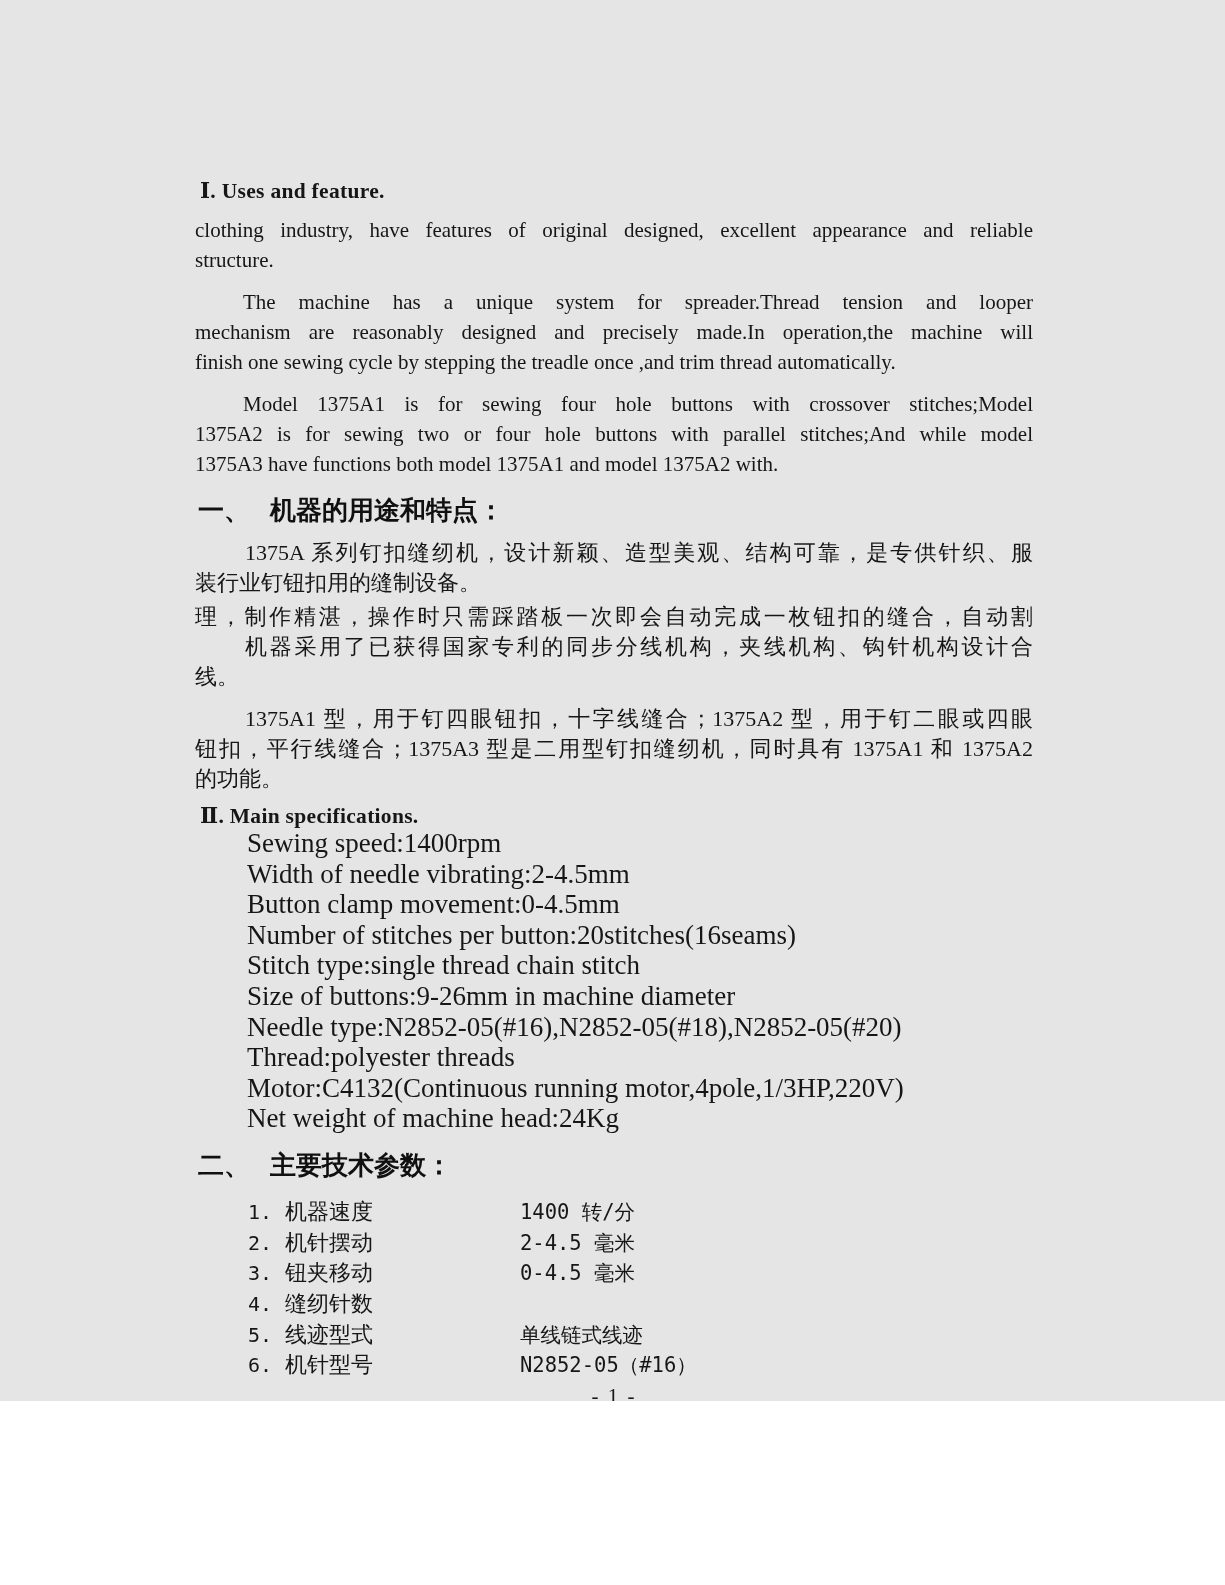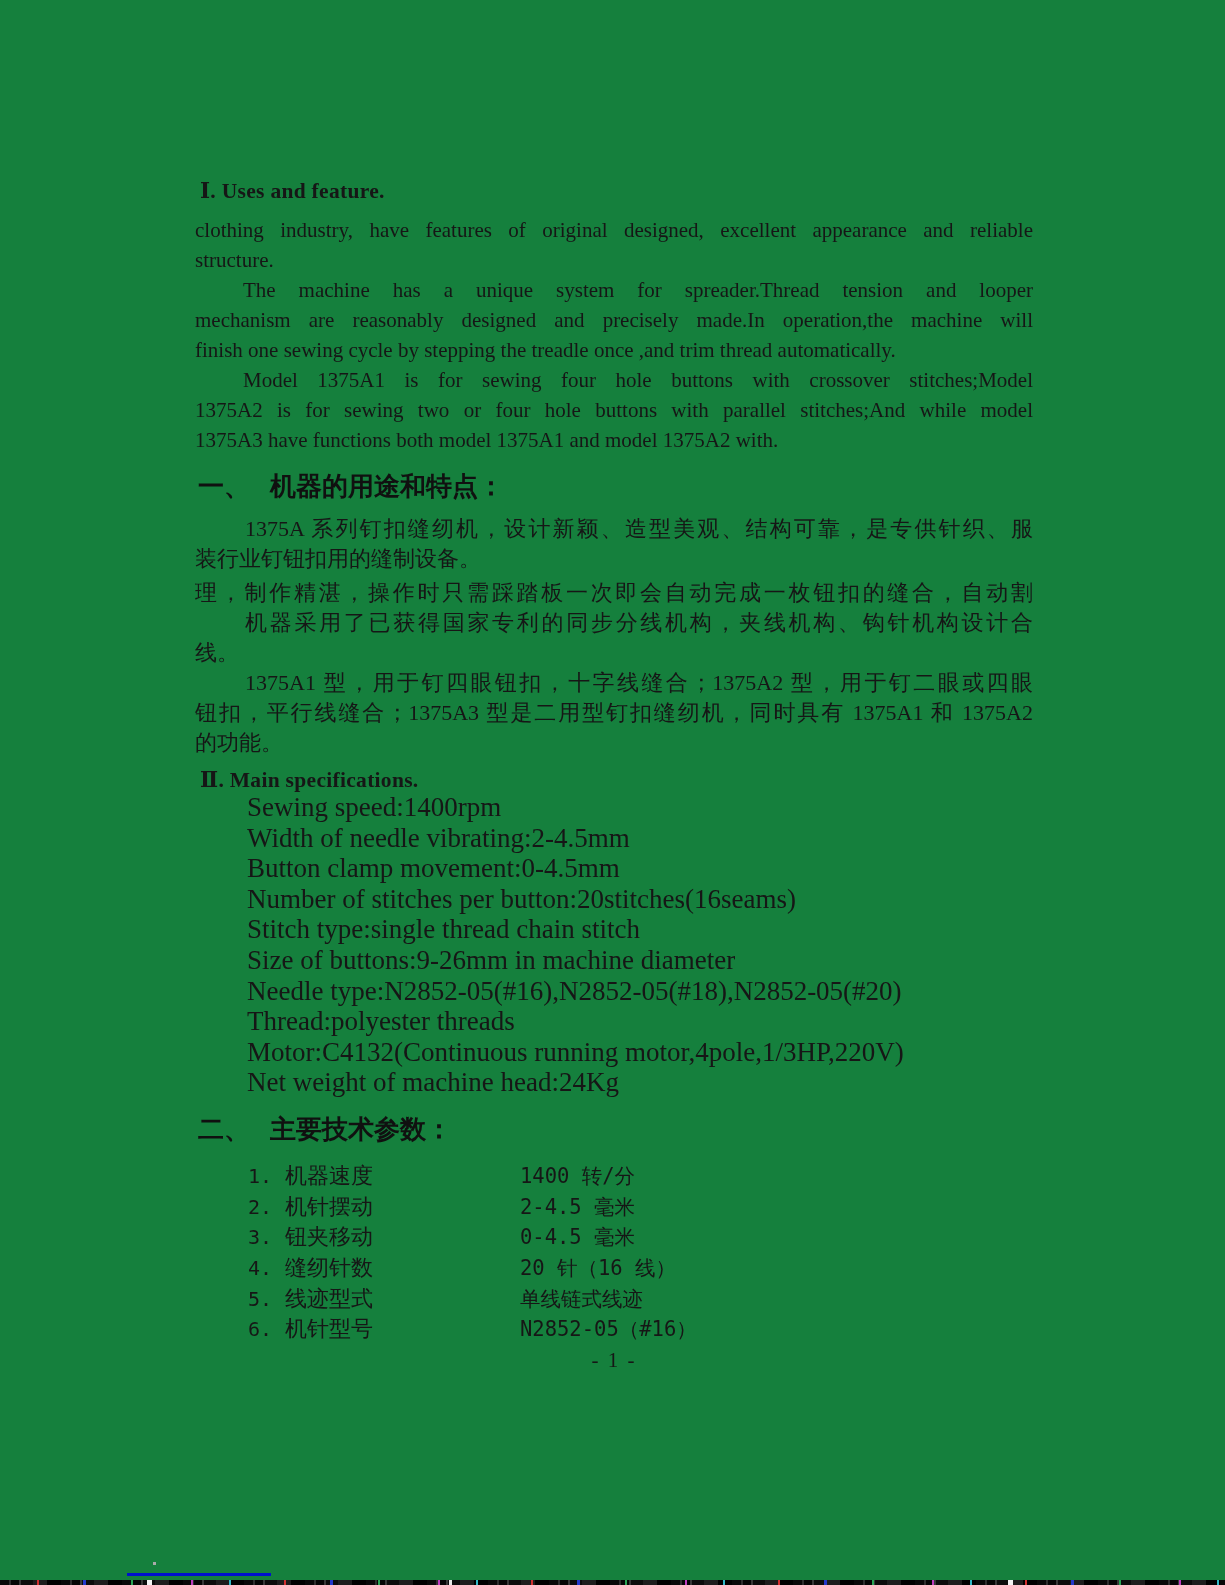--- a/index.html
+++ b/index.html
@@ -1,20 +1,20 @@
 <!DOCTYPE html>
 <html><head>
 <meta charset="utf-8">
 <style>
   html,body{margin:0;padding:0;background:#ffffff;}
   .page{
     position:relative;
     width:1225px;
-    height:1585px;
-    background:#15803d;
+    height:1401px;
+    background:#e5e5e5;
     overflow:hidden;
     color:#161616;
   }
   .content{
     position:absolute;
     left:195px;
     top:176px;
     width:838px;
   }
   
@@ -40,21 +40,21 @@
   .line{
     text-align:justify;
     text-align-last:left;
     white-space:normal;
   }
   .line.just{text-align-last:justify;}
   .indent-en{text-indent:48px;}
   .indent-zh{text-indent:50px;}
   .mt9{margin-top:9px;}
   .mt4{margin-top:4px;}
-  .mt0{margin-top:0;}
+  .mt0{margin-top:12px;}
   
   .h-zh{
     display:flex;
     align-items:baseline;
     font-family:"Liberation Sans","DejaVu Sans",sans-serif;
     font-weight:700;
     font-size:26px;
     line-height:37px;
     margin-top:13px;
     margin-left:3px;
@@ -217,21 +217,20 @@
         <span class="pvalue">2-4.5 毫米</span>
       </div>
       <div class="prow">
         <span class="pnum">3.</span>
         <span class="plabel">钮夹移动</span>
         <span class="pvalue">0-4.5 毫米</span>
       </div>
       <div class="prow">
         <span class="pnum">4.</span>
         <span class="plabel">缝纫针数</span>
-        <span class="pvalue">20 针（16 线）</span>
       </div>
       <div class="prow">
         <span class="pnum">5.</span>
         <span class="plabel">线迹型式</span>
         <span class="pvalue">单线链式线迹</span>
       </div>
       <div class="prow">
         <span class="pnum">6.</span>
         <span class="plabel">机针型号</span>
         <span class="pvalue">N2852-05（#16）</span>

